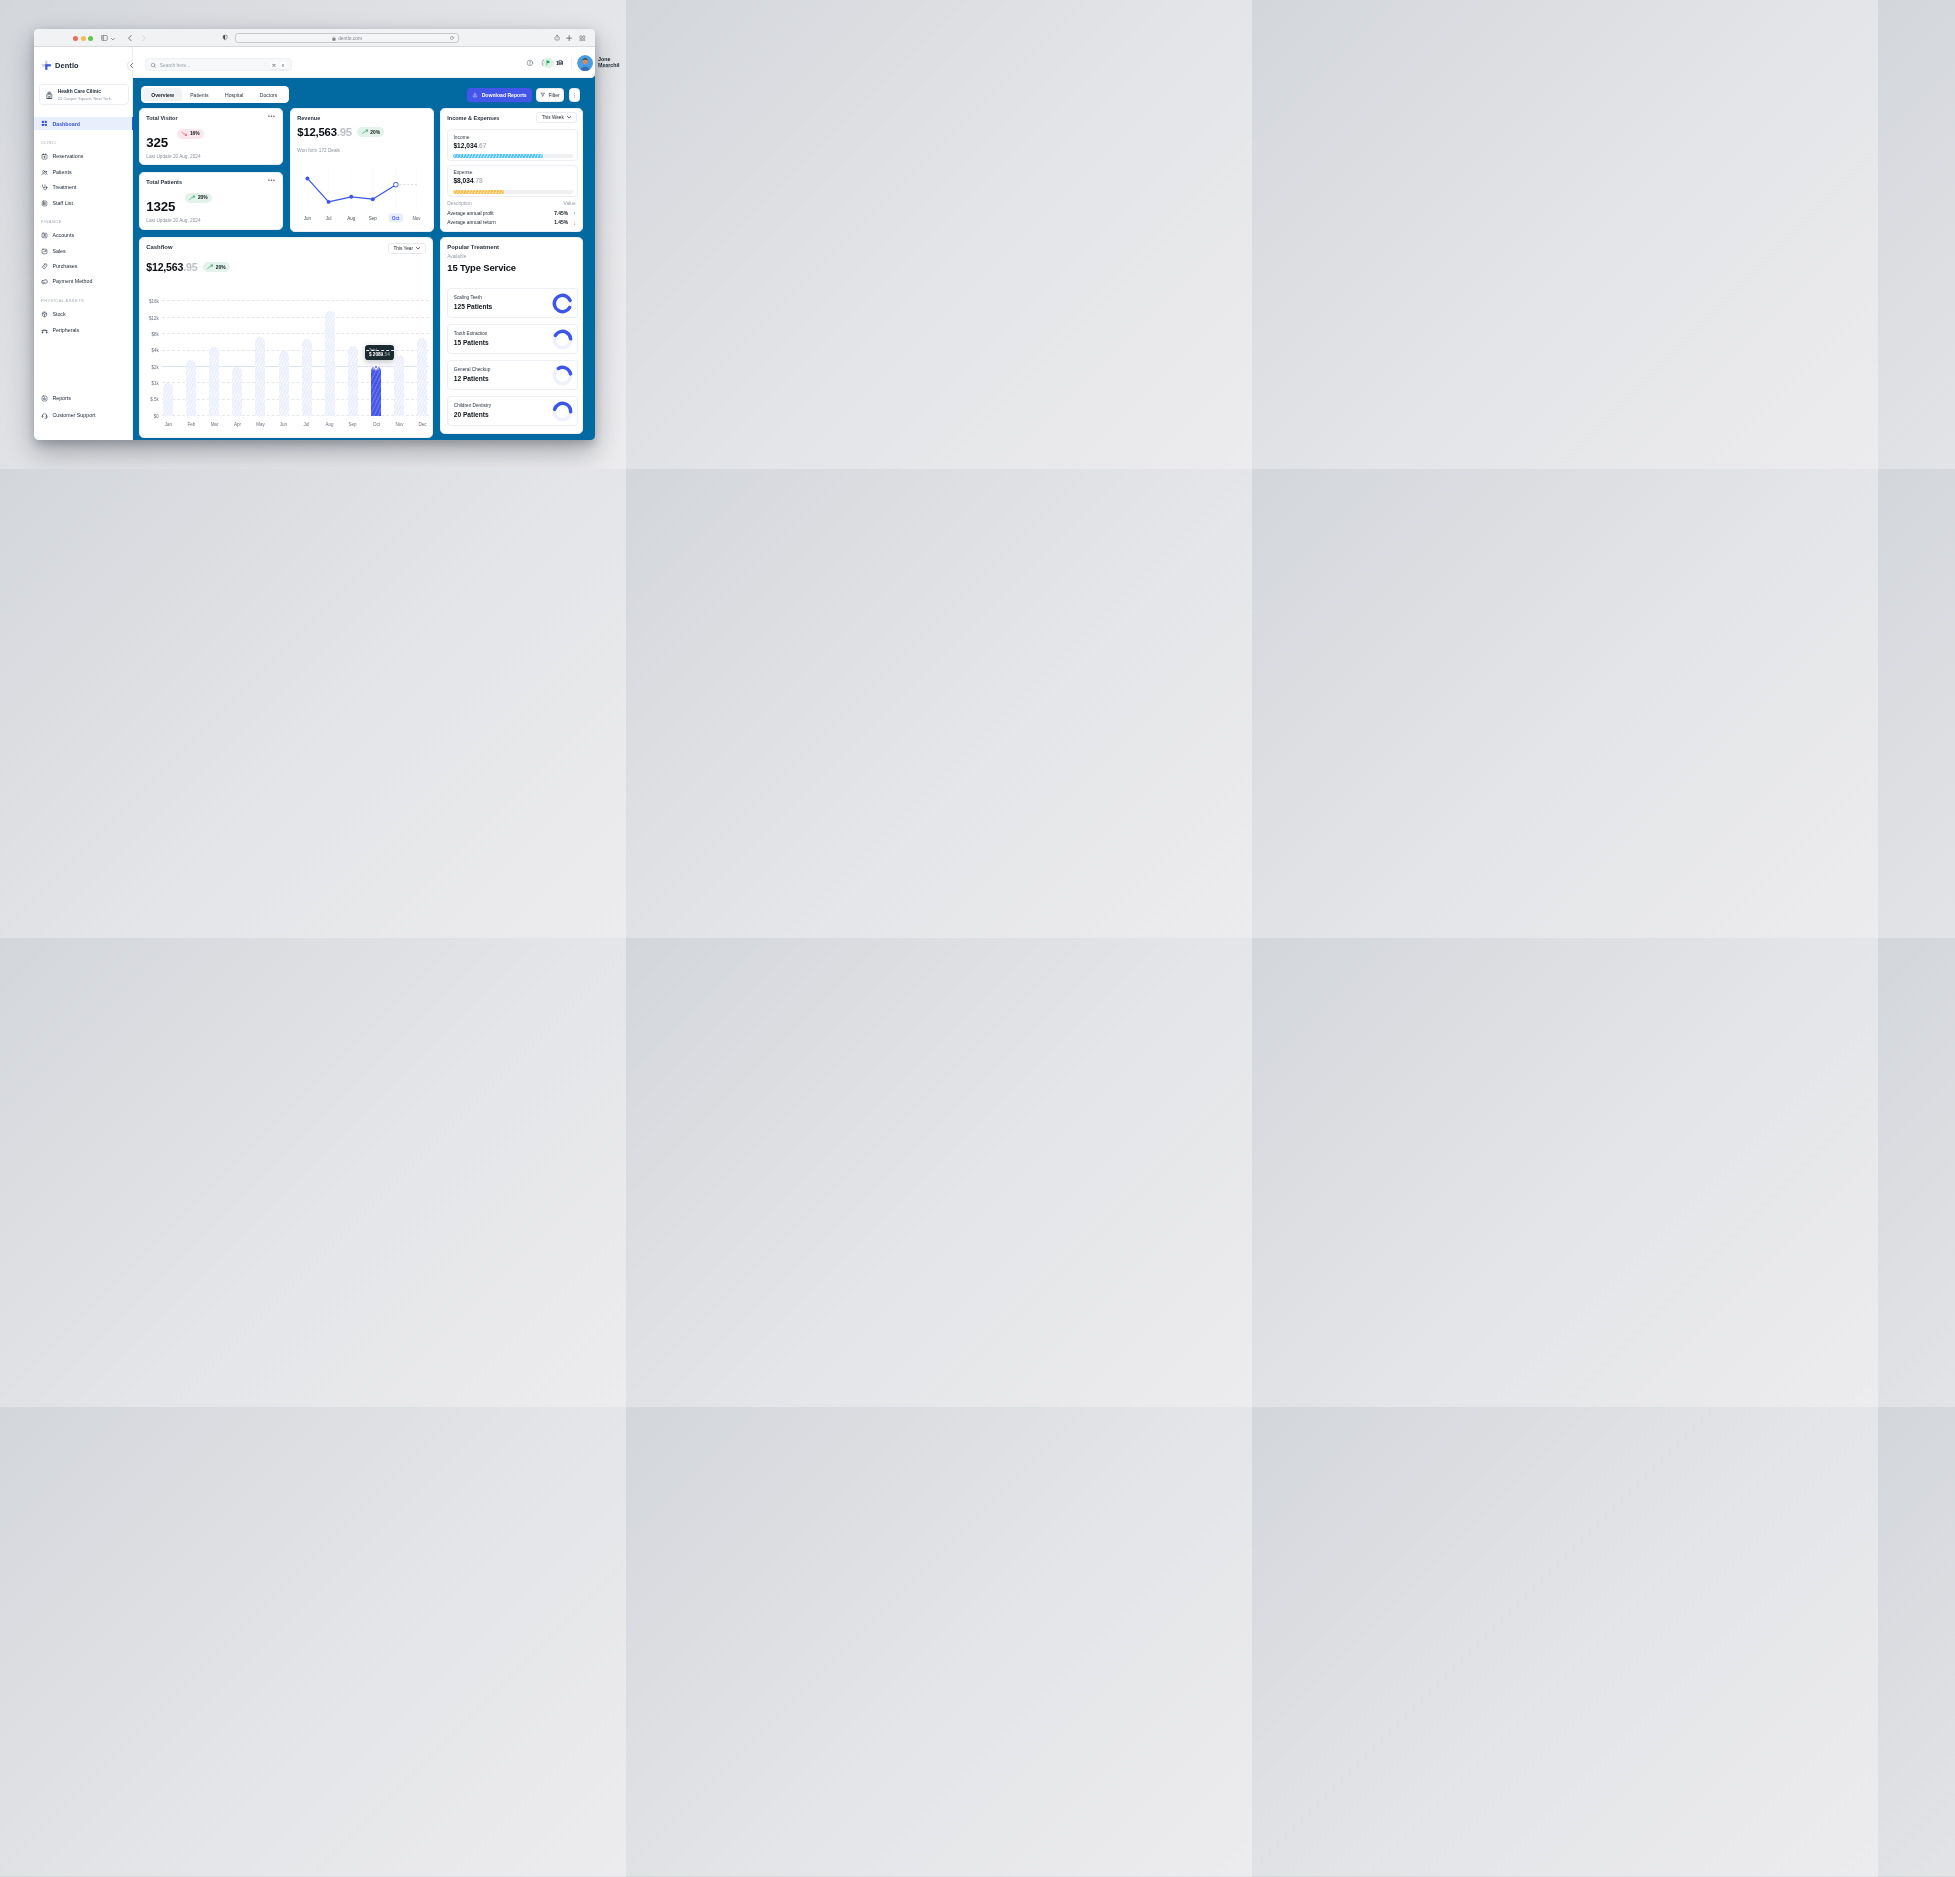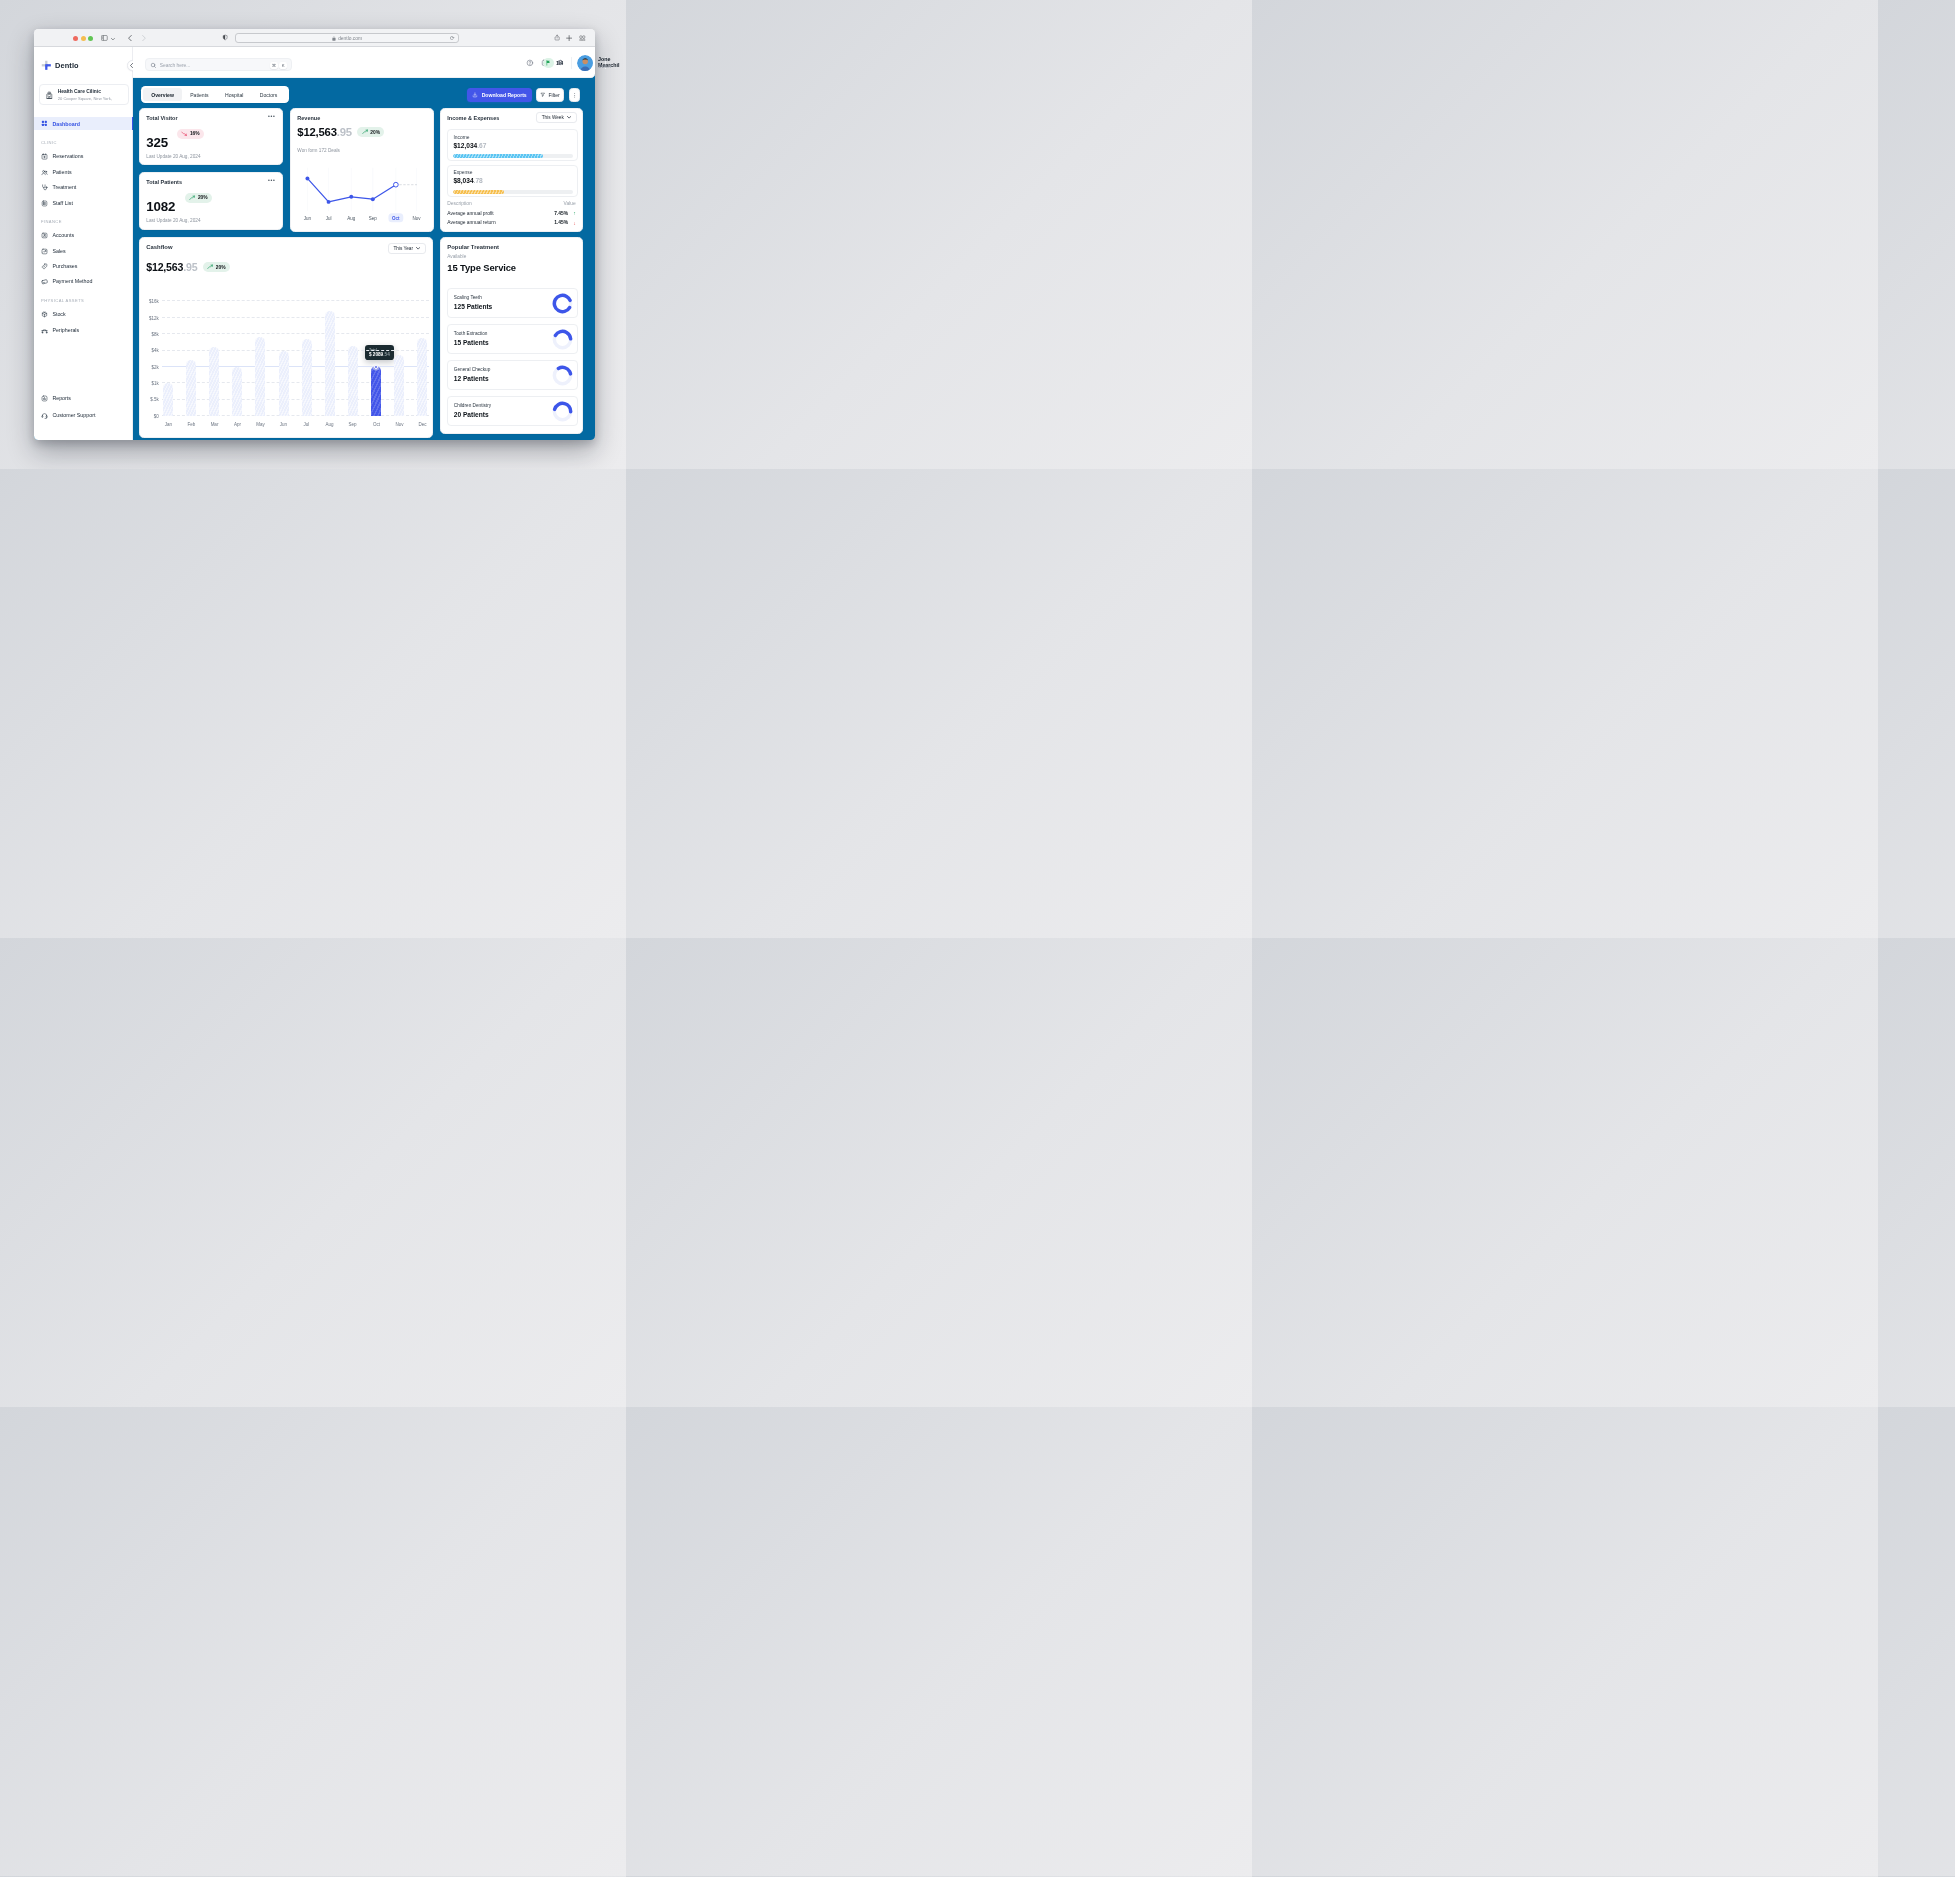--- a/index.html
+++ b/index.html
@@ -466,21 +466,21 @@
             <path d="M15.2 12.7h-4M15.2 12.7v-4" stroke="#e8476a" stroke-width="1.9" stroke-linecap="round"></path>
           </svg>
         <span>16%</span>
       </div>
       <div class="last-upd">Last Update 20 Aug, 2024</div>
     </div>
 
     <div class="card" style="left:105px;top:125px;width:144px;height:58px">
       <div class="card-title">Total Patients</div>
       <div class="dots">•••</div>
-      <div class="kpi-value">1082</div>
+      <div class="kpi-value">1325</div>
       <div class="chip green" style="left:45px;top:19.6px">
         <svg class="ic" width="6.3" height="5.5" viewBox="0 0 18 16">
             <path d="M2 13C5 8.8 7.5 7.6 10.6 7.8L15 3.5" fill="none" stroke="#1f9d61" stroke-width="1.9" stroke-linecap="round"></path>
             <path d="M15.2 3.3h-4M15.2 3.3v4" stroke="#1f9d61" stroke-width="1.9" stroke-linecap="round"></path>
           </svg>
         <span>20%</span>
       </div>
       <div class="last-upd">Last Update 20 Aug, 2024</div>
     </div>
 

